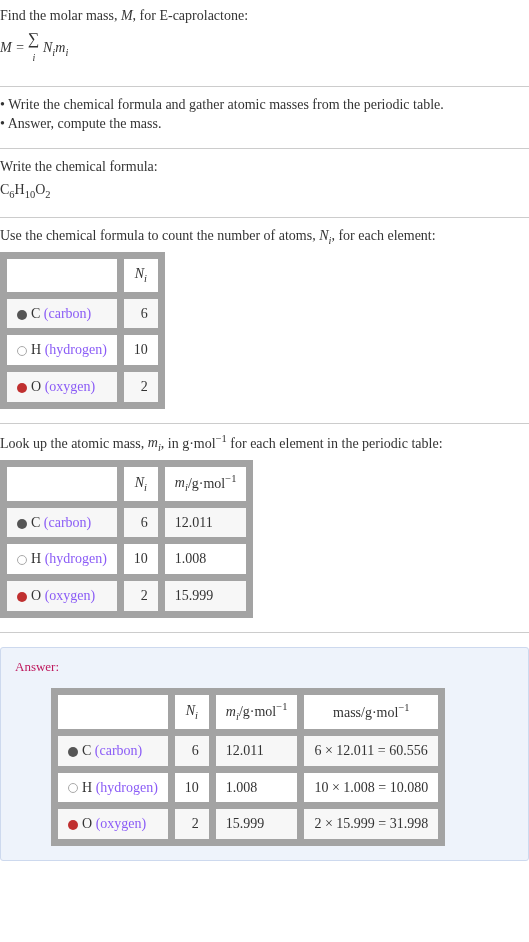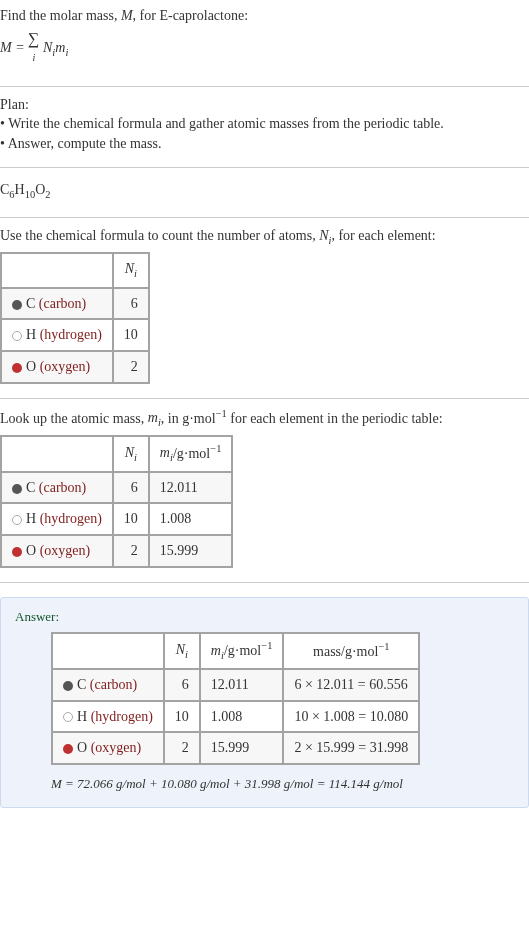--- a/index.html
+++ b/index.html
@@ -34,21 +34,21 @@
     }
     .sup {
       vertical-align: super;
       font-size: 0.75em;
     }
     table {
       border-collapse: collapse;
       margin-top: 4px;
     }
     th, td {
-      border: 2px solid #a3a3a3;
+      border: 7px solid #a3a3a3;
       padding: 5px 10px;
       text-align: left;
       background: #fff;
       font-weight: normal;
     }
     th {
       text-align: center;
     }
     td.num {
       text-align: right;
@@ -68,33 +68,33 @@
       background: #555;
     }
     .swatch-h {
       background: #fff;
       border: 1px solid #aaa;
     }
     .swatch-o {
       background: #c03030;
     }
     .gray {
-      color: #7f1d1d;
+      color: #8b5cf6;
     }
     .answer-box {
       background: #eef3fb;
       border: 1px solid #cdd9ee;
       border-radius: 3px;
       padding: 10px 14px 14px 14px;
       margin-top: 6px;
     }
     .answer-label {
-      color: #14532d;
+      color: #be185d;
       font-size: 13px;
-      margin-bottom: 6px;
+      margin-bottom: 12px;
     }
     .answer-box table {
       margin-left: 36px;
     }
     .answer-box .final {
       margin-left: 36px;
       margin-top: 10px;
       font-style: italic;
       font-size: 13px;
     }
@@ -117,28 +117,28 @@
       <span style="font-size:16px; font-style:normal;">∑</span><br>
       <span style="font-size:10px; position:relative; top:-3px;">i</span>
     </span>
     N<span class="sub">i</span>m<span class="sub">i</span>
   </div>
 </div>
 
 <hr>
 
 <div class="section bullet-block">
-  <div>Plan:</div>
   <div>• Write the chemical formula and gather atomic masses from the periodic table.</div>
   <div>• Answer, compute the mass.</div>
 </div>
 
 <hr>
 
 <div class="section">
+  <div>Write the chemical formula:</div>
   <div style="padding-top:4px;">
     <span>C</span><span class="sub">6</span><span>H</span><span class="sub">10</span><span>O</span><span class="sub">2</span>
   </div>
 </div>
 
 <hr>
 
 <div class="section">
   <div>
     <span>Use the chemical formula to count the number of atoms, </span><span class="formula">N<span class="sub">i</span></span><span>, for each element:</span>
@@ -224,15 +224,14 @@
         <td>10 × 1.008 = 10.080</td>
       </tr>
       <tr class="odd">
         <td><span class="swatch swatch-o"></span><span>O</span> <span class="gray">(oxygen)</span></td>
         <td class="num">2</td>
         <td>15.999</td>
         <td>2 × 15.999 = 31.998</td>
       </tr>
     </tbody>
       </table>
-    <div class="final">M = 72.066 g/mol + 10.080 g/mol + 31.998 g/mol = 114.144 g/mol</div>
   </div>
 </div>
 
 </body></html>

